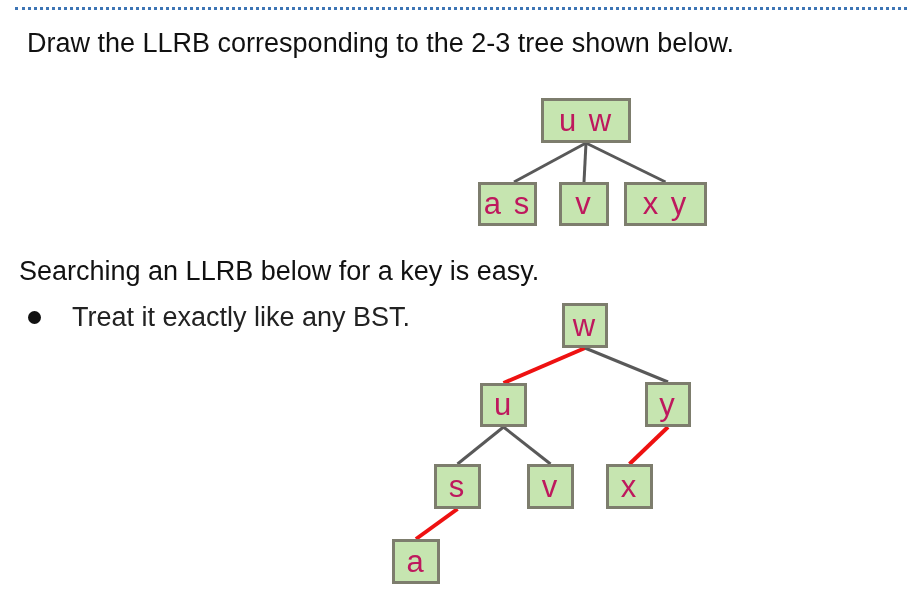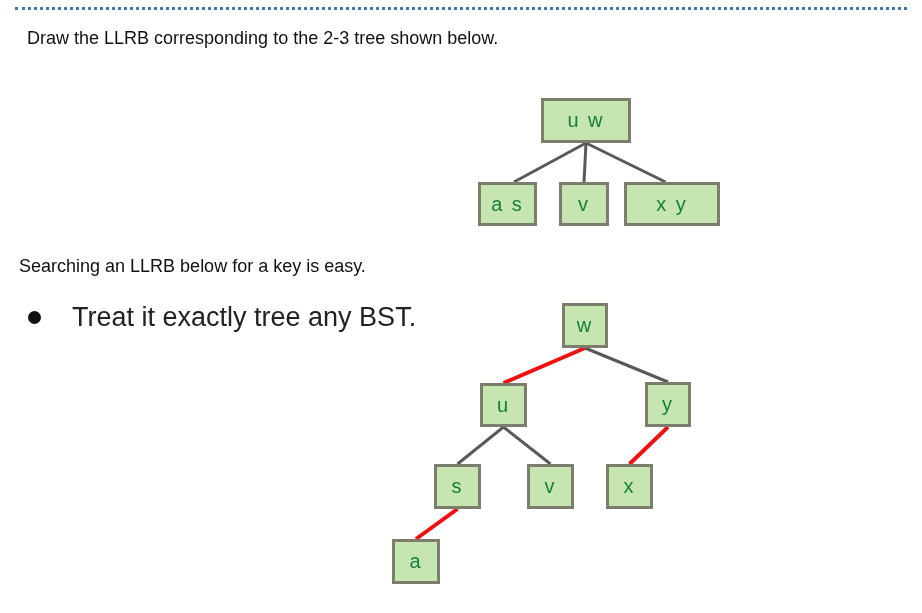--- a/index.html
+++ b/index.html
@@ -19,21 +19,21 @@
     position: absolute;
     left: 15px;
     top: 7px;
     width: 892px;
     height: 0;
     border-top: 3px dotted #3d75b5;
   }
   .body-text {
     position: absolute;
     color: #111111;
-    font-size: 18px;
+    font-size: 27px;
     line-height: 1.15;
     white-space: nowrap;
     font-family: "Liberation Sans", sans-serif;
   }
   #line-title { left: 27px; top: 28px; }
   #line-search { left: 19px; top: 256px; }
   #bullet-row {
     position: absolute;
     left: 28px;
     top: 302px;
@@ -52,22 +52,22 @@
     position: static;
     color: #222222;
     font-size: 27px;
     white-space: nowrap;
   }
   .node {
     position: absolute;
     box-sizing: border-box;
     background: #c6e5b0;
     border: 3px solid #7d7d6d;
-    color: #15803d;
-    font-size: 20px;
+    color: #be185d;
+    font-size: 31px;
     display: flex;
     align-items: center;
     justify-content: center;
     letter-spacing: 2px;
     z-index: 3;
     font-family: "Liberation Sans", sans-serif;
   }
   .edge-layer {
     position: absolute;
     left: 0;
@@ -89,28 +89,28 @@
 
   <svg class="edge-layer" id="edges-23">
       <line x1="586" y1="143" x2="514" y2="182" stroke="#595959" stroke-width="3"></line>
       <line x1="586" y1="143" x2="584" y2="182" stroke="#595959" stroke-width="3"></line>
       <line x1="586" y1="143" x2="665.5" y2="182" stroke="#595959" stroke-width="3"></line>
     </svg>
   <div id="nodes-23">
       <div class="node" style="left: 541px; top: 98px; width: 90px; height: 45px;">u w</div>
       <div class="node" style="left: 478px; top: 182px; width: 59px; height: 44px;">a s</div>
       <div class="node" style="left: 559px; top: 182px; width: 50px; height: 44px;">v</div>
-      <div class="node" style="left: 624px; top: 182px; width: 96px; height: 44px;">x y</div>
+      <div class="node" style="left: 624px; top: 182px; width: 83px; height: 44px;">x y</div>
     </div>
 
   <div class="body-text" id="line-search">Searching an LLRB below for a key is easy.</div>
 
   <div id="bullet-row">
     <span id="bullet-dot"></span>
-    <span id="bullet-text">Treat it exactly tree any BST.</span>
+    <span id="bullet-text">Treat it exactly like any BST.</span>
   </div>
 
   <svg class="edge-layer" id="edges-llrb">
       <line x1="585" y1="348" x2="503.5" y2="383" stroke="#ee1111" stroke-width="4"></line>
       <line x1="585" y1="348" x2="668" y2="382" stroke="#595959" stroke-width="3"></line>
       <line x1="503.5" y1="427" x2="457.5" y2="464" stroke="#595959" stroke-width="3"></line>
       <line x1="503.5" y1="427" x2="550.5" y2="464" stroke="#595959" stroke-width="3"></line>
       <line x1="668" y1="427" x2="629.5" y2="464" stroke="#ee1111" stroke-width="4"></line>
       <line x1="457.5" y1="509" x2="416" y2="539" stroke="#ee1111" stroke-width="4"></line>
     </svg>

